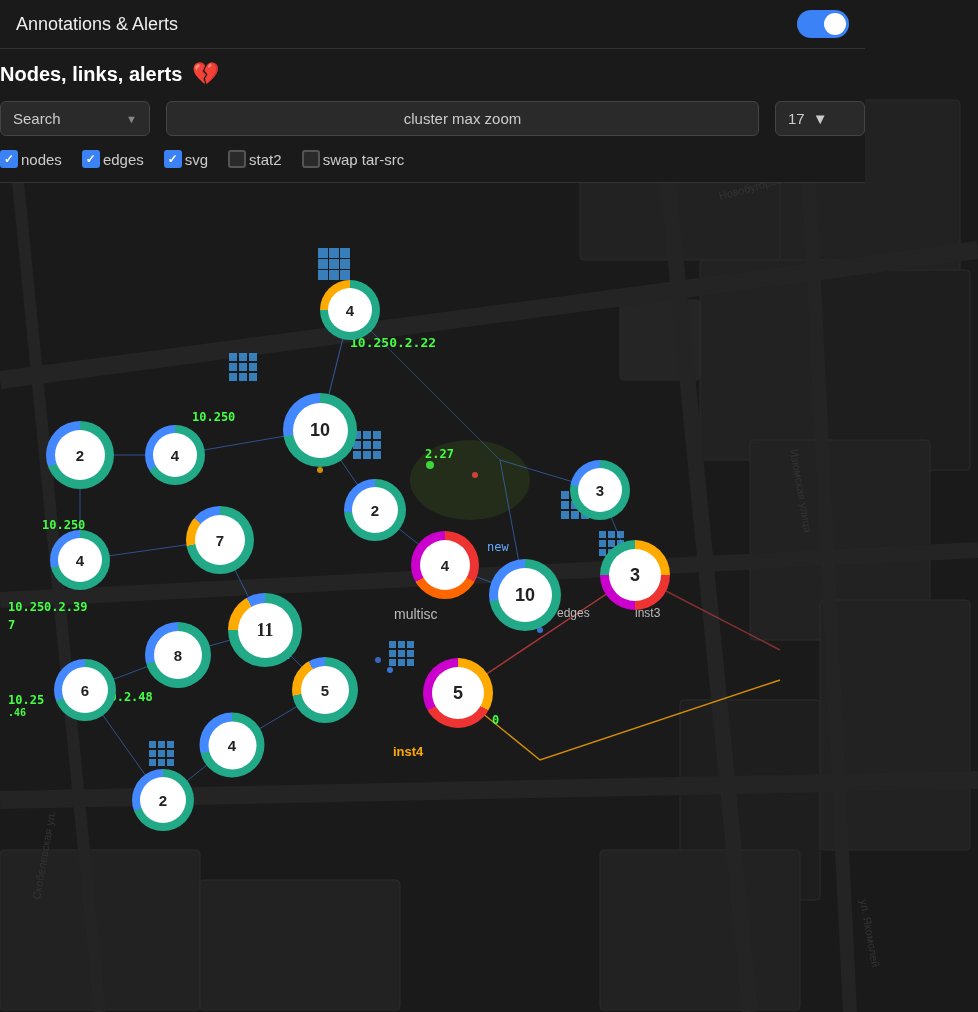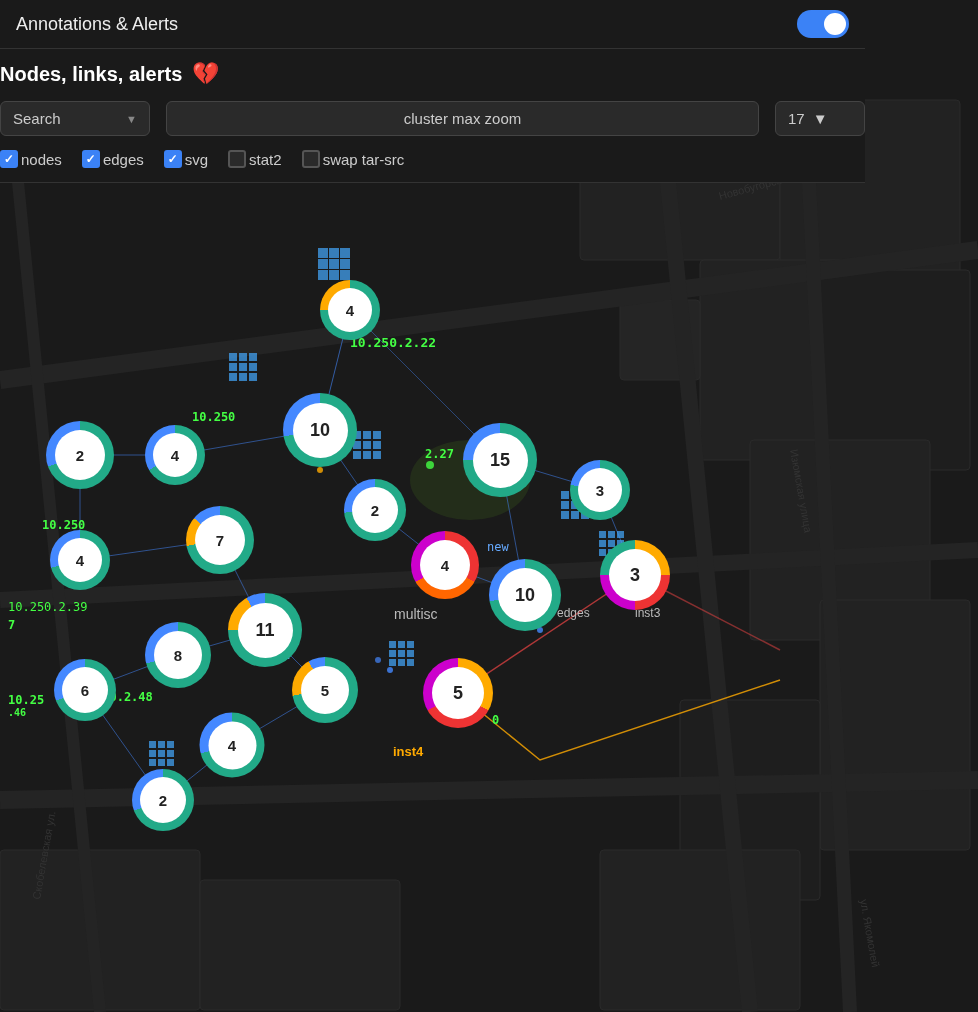--- a/index.html
+++ b/index.html
@@ -337,21 +337,21 @@
       <rect x="10" y="19" width="7" height="7" fill="#4af" opacity="0.7"></rect>
       <rect x="19" y="19" width="7" height="7" fill="#4af" opacity="0.7"></rect>
     </svg>
   </div>
 
   
   <div style="position:absolute;left:350px;top:335px;font-size:13px;color:#4f4;font-family:monospace;font-weight:600;">10.250.2.22</div>
   <div style="position:absolute;left:192px;top:410px;font-size:12px;color:#4f4;font-family:monospace;font-weight:600;">10.250</div>
   <div style="position:absolute;left:425px;top:447px;font-size:12px;color:#4f4;font-family:monospace;font-weight:600;">2.27</div>
   <div style="position:absolute;left:42px;top:518px;font-size:12px;color:#4f4;font-family:monospace;font-weight:600;">10.250</div>
-  <div style="position:absolute;left:8px;top:600px;font-size:12px;color:#4f4;font-family:monospace;font-weight:400;">10.250.2.39</div>
+  <div style="position:absolute;left:8px;top:600px;font-size:12px;color:#4f4;font-family:monospace;font-weight:700;">10.250.2.39</div>
   <div style="position:absolute;left:8px;top:618px;font-size:12px;color:#4f4;font-family:monospace;font-weight:600;">7</div>
   <div style="position:absolute;left:95px;top:690px;font-size:12px;color:#4f4;font-family:monospace;font-weight:600;">250.2.48</div>
   <div style="position:absolute;left:8px;top:693px;font-size:12px;color:#4f4;font-family:monospace;font-weight:600;">10.25</div>
   <div style="position:absolute;left:8px;top:707px;font-size:10px;color:#4f4;font-family:monospace;font-weight:600;">.46</div>
   <div style="position:absolute;left:492px;top:713px;font-size:12px;color:#4f4;font-family:monospace;font-weight:600;">0</div>
   <div style="position:absolute;left:393px;top:744px;font-size:13px;color:#fa0;font-weight:600;">inst4</div>
   <div style="position:absolute;left:394px;top:606px;font-size:14px;color:#bbb;">multisc</div>
   <div style="position:absolute;left:557px;top:606px;font-size:12px;color:#bbb;">edges</div>
   <div style="position:absolute;left:635px;top:606px;font-size:12px;color:#bbb;">inst3</div>
   <div style="position:absolute;left:487px;top:540px;font-size:12px;color:#6af;font-family:monospace;">new</div>
@@ -372,25 +372,20 @@
       <div style="position: absolute; left: 175px; top: 455px; transform: translate(-50%, -50%);">
         <div style="width: 60px; height: 60px; border-radius: 50%; background: conic-gradient(rgb(34, 170, 136) 0deg, rgb(34, 170, 136) 240deg, rgb(68, 136, 255) 240deg, rgb(68, 136, 255) 360deg); display: flex; align-items: center; justify-content: center; position: relative;">
           <div style="width: 44px; height: 44px; border-radius: 50%; background: rgb(255, 255, 255); display: flex; align-items: center; justify-content: center; font-weight: bold; color: rgb(34, 34, 34); font-size: 15px; font-family: sans-serif; position: absolute;">4</div>
         </div>
       </div>
       <div style="position: absolute; left: 320px; top: 430px; transform: translate(-50%, -50%);">
         <div style="width: 74px; height: 74px; border-radius: 50%; background: conic-gradient(rgb(34, 170, 136) 0deg, rgb(34, 170, 136) 260deg, rgb(68, 136, 255) 260deg, rgb(68, 136, 255) 360deg); display: flex; align-items: center; justify-content: center; position: relative;">
           <div style="width: 55px; height: 55px; border-radius: 50%; background: rgb(255, 255, 255); display: flex; align-items: center; justify-content: center; font-weight: bold; color: rgb(34, 34, 34); font-size: 18px; font-family: sans-serif; position: absolute;">10</div>
         </div>
       </div>
-      <div style="position: absolute; left: 500px; top: 460px; transform: translate(-50%, -50%);">
-        <div style="width: 74px; height: 74px; border-radius: 50%; background: conic-gradient(rgb(34, 170, 136) 0deg, rgb(34, 170, 136) 270deg, rgb(68, 136, 255) 270deg, rgb(68, 136, 255) 360deg); display: flex; align-items: center; justify-content: center; position: relative;">
-          <div style="width: 55px; height: 55px; border-radius: 50%; background: rgb(255, 255, 255); display: flex; align-items: center; justify-content: center; font-weight: bold; color: rgb(34, 34, 34); font-size: 18px; font-family: sans-serif; position: absolute;">15</div>
-        </div>
-      </div>
       <div style="position: absolute; left: 600px; top: 490px; transform: translate(-50%, -50%);">
         <div style="width: 60px; height: 60px; border-radius: 50%; background: conic-gradient(rgb(34, 170, 136) 0deg, rgb(34, 170, 136) 280deg, rgb(68, 136, 255) 280deg, rgb(68, 136, 255) 360deg); display: flex; align-items: center; justify-content: center; position: relative;">
           <div style="width: 44px; height: 44px; border-radius: 50%; background: rgb(255, 255, 255); display: flex; align-items: center; justify-content: center; font-weight: bold; color: rgb(34, 34, 34); font-size: 15px; font-family: sans-serif; position: absolute;">3</div>
         </div>
       </div>
       <div style="position: absolute; left: 375px; top: 510px; transform: translate(-50%, -50%);">
         <div style="width: 62px; height: 62px; border-radius: 50%; background: conic-gradient(rgb(34, 170, 136) 0deg, rgb(34, 170, 136) 265deg, rgb(68, 136, 255) 265deg, rgb(68, 136, 255) 360deg); display: flex; align-items: center; justify-content: center; position: relative;">
           <div style="width: 46px; height: 46px; border-radius: 50%; background: rgb(255, 255, 255); display: flex; align-items: center; justify-content: center; font-weight: bold; color: rgb(34, 34, 34); font-size: 15px; font-family: sans-serif; position: absolute;">2</div>
         </div>
       </div>
@@ -414,21 +409,21 @@
           <div style="width: 54px; height: 54px; border-radius: 50%; background: rgb(255, 255, 255); display: flex; align-items: center; justify-content: center; font-weight: bold; color: rgb(34, 34, 34); font-size: 18px; font-family: sans-serif; position: absolute;">10</div>
         </div>
       </div>
       <div style="position: absolute; left: 635px; top: 575px; transform: translate(-50%, -50%);">
         <div style="width: 70px; height: 70px; border-radius: 50%; background: conic-gradient(rgb(255, 170, 0) 0deg, rgb(255, 170, 0) 90deg, rgb(238, 51, 51) 90deg, rgb(238, 51, 51) 180deg, rgb(204, 0, 204) 180deg, rgb(204, 0, 204) 270deg, rgb(34, 170, 136) 270deg, rgb(34, 170, 136) 360deg); display: flex; align-items: center; justify-content: center; position: relative;">
           <div style="width: 52px; height: 52px; border-radius: 50%; background: rgb(255, 255, 255); display: flex; align-items: center; justify-content: center; font-weight: bold; color: rgb(34, 34, 34); font-size: 18px; font-family: sans-serif; position: absolute;">3</div>
         </div>
       </div>
       <div style="position: absolute; left: 265px; top: 630px; transform: translate(-50%, -50%);">
         <div style="width: 74px; height: 74px; border-radius: 50%; background: conic-gradient(rgb(34, 170, 136) 0deg, rgb(34, 170, 136) 270deg, rgb(255, 170, 0) 270deg, rgb(255, 170, 0) 330deg, rgb(68, 136, 255) 330deg, rgb(68, 136, 255) 360deg); display: flex; align-items: center; justify-content: center; position: relative;">
-          <div style="width: 55px; height: 55px; border-radius: 50%; background: rgb(255, 255, 255); display: flex; align-items: center; justify-content: center; font-weight: bold; color: rgb(34, 34, 34); font-size: 18px; font-family: Liberation Sans, sans-serif; position: absolute;">11</div>
+          <div style="width: 55px; height: 55px; border-radius: 50%; background: rgb(255, 255, 255); display: flex; align-items: center; justify-content: center; font-weight: bold; color: rgb(34, 34, 34); font-size: 18px; font-family: Liberation Serif, serif; position: absolute;">11</div>
         </div>
       </div>
       <div style="position: absolute; left: 178px; top: 655px; transform: translate(-50%, -50%);">
         <div style="width: 66px; height: 66px; border-radius: 50%; background: conic-gradient(rgb(34, 170, 136) 0deg, rgb(34, 170, 136) 255deg, rgb(68, 136, 255) 255deg, rgb(68, 136, 255) 360deg); display: flex; align-items: center; justify-content: center; position: relative;">
           <div style="width: 48px; height: 48px; border-radius: 50%; background: rgb(255, 255, 255); display: flex; align-items: center; justify-content: center; font-weight: bold; color: rgb(34, 34, 34); font-size: 15px; font-family: sans-serif; position: absolute;">8</div>
         </div>
       </div>
       <div style="position: absolute; left: 85px; top: 690px; transform: translate(-50%, -50%);">
         <div style="width: 62px; height: 62px; border-radius: 50%; background: conic-gradient(rgb(34, 170, 136) 0deg, rgb(34, 170, 136) 250deg, rgb(68, 136, 255) 250deg, rgb(68, 136, 255) 360deg); display: flex; align-items: center; justify-content: center; position: relative;">
           <div style="width: 46px; height: 46px; border-radius: 50%; background: rgb(255, 255, 255); display: flex; align-items: center; justify-content: center; font-weight: bold; color: rgb(34, 34, 34); font-size: 15px; font-family: sans-serif; position: absolute;">6</div>

